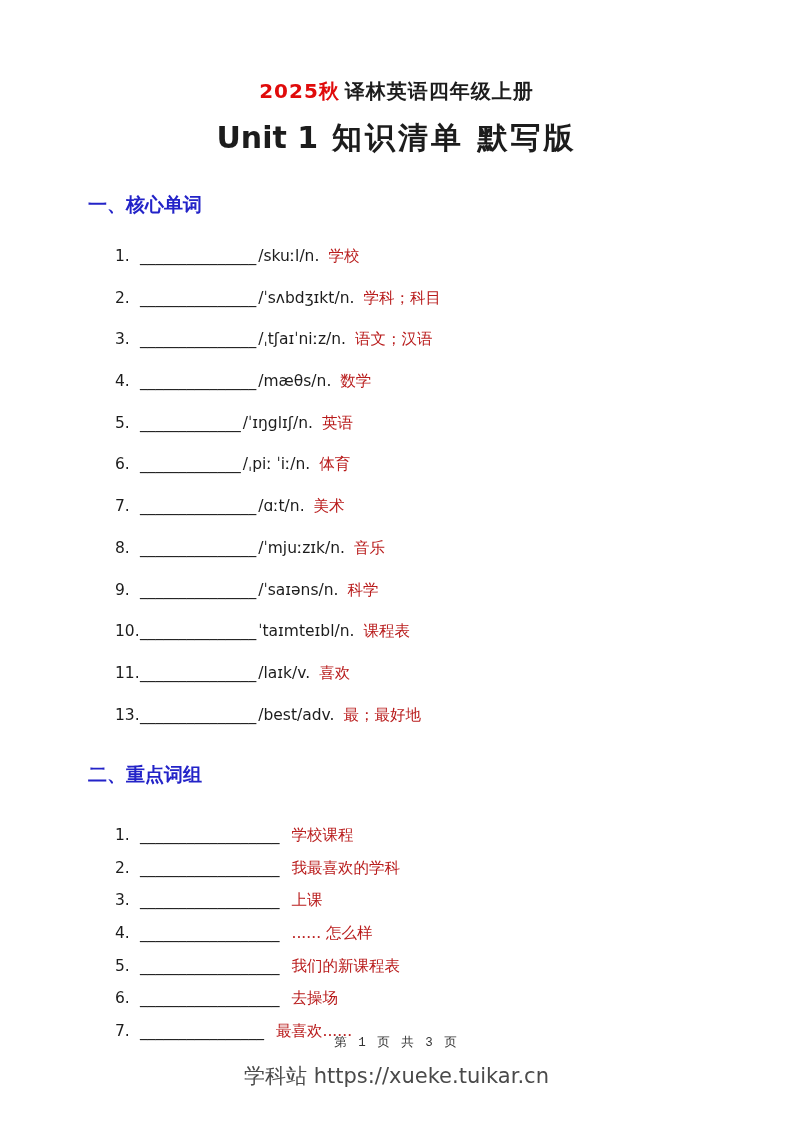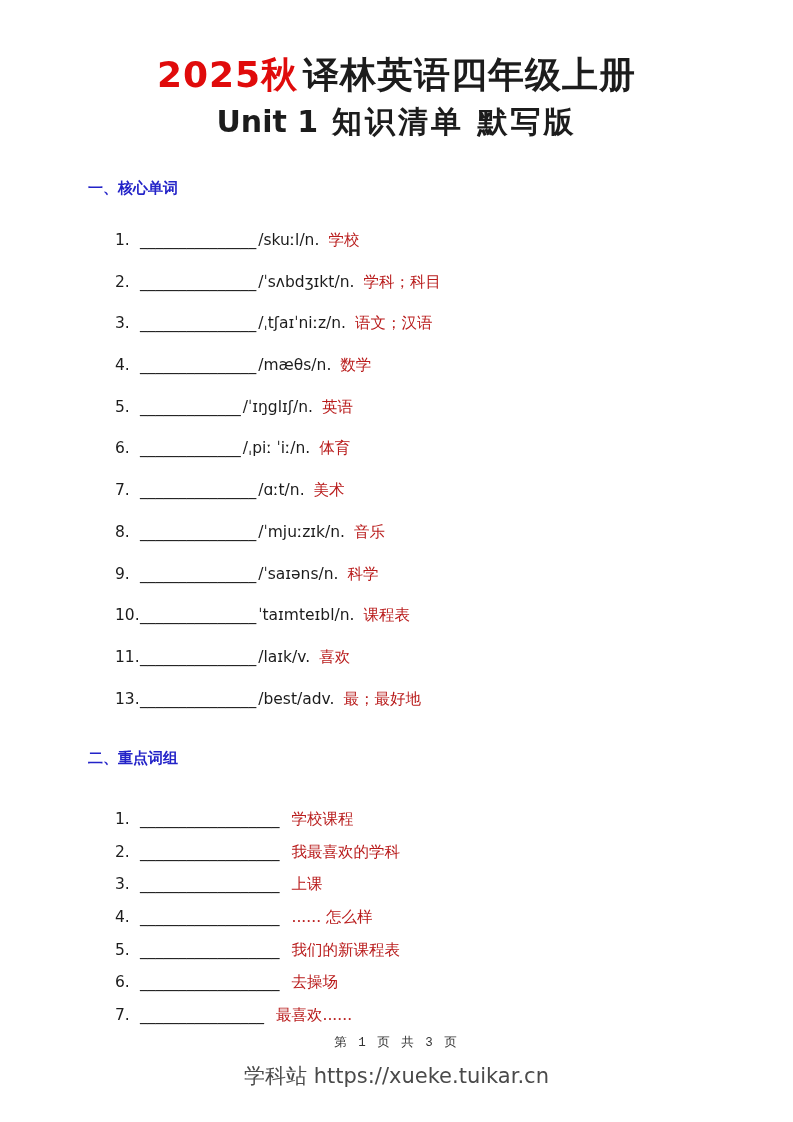--- a/index.html
+++ b/index.html
@@ -13,23 +13,23 @@
     font-family: "DejaVu Sans", "Liberation Sans", sans-serif;
     color: #1c1c1c;
     overflow: hidden;
     --accent-red: #e00b0b;
     --heading-blue: #2323c8;
     --footer-gray: #4a4a4a;
   }
 
   
   .title1 {
-    padding-top: 58px;
+    padding-top: 74px;
     text-align: center;
-    font-size: 36px;
+    font-size: 20px;
     font-weight: 700;
     line-height: 34px;
     letter-spacing: 1px;
     white-space: nowrap;
   }
   .title1 .red { color: var(--accent-red); margin-right: 5px; }
 
   .title2 {
     margin-top: 10px;
     text-align: center;
@@ -42,21 +42,21 @@
   .title2 .cn {
     font-family: "DejaVu Serif", "Liberation Serif", serif;
     letter-spacing: 3px;
   }
 
   
   .sec-heading {
     margin-left: 88px;
     color: var(--heading-blue);
     font-weight: 700;
-    font-size: 15px;
+    font-size: 19px;
     line-height: 26px;
   }
   .sec-heading.first { margin-top: 33px; }
   .sec-heading.second { margin-top: 15px; }
 
   
   .word-list { margin: 29px 0 0 115px; }
   .word-row {
     height: 41.7px;
     font-size: 15.5px;

